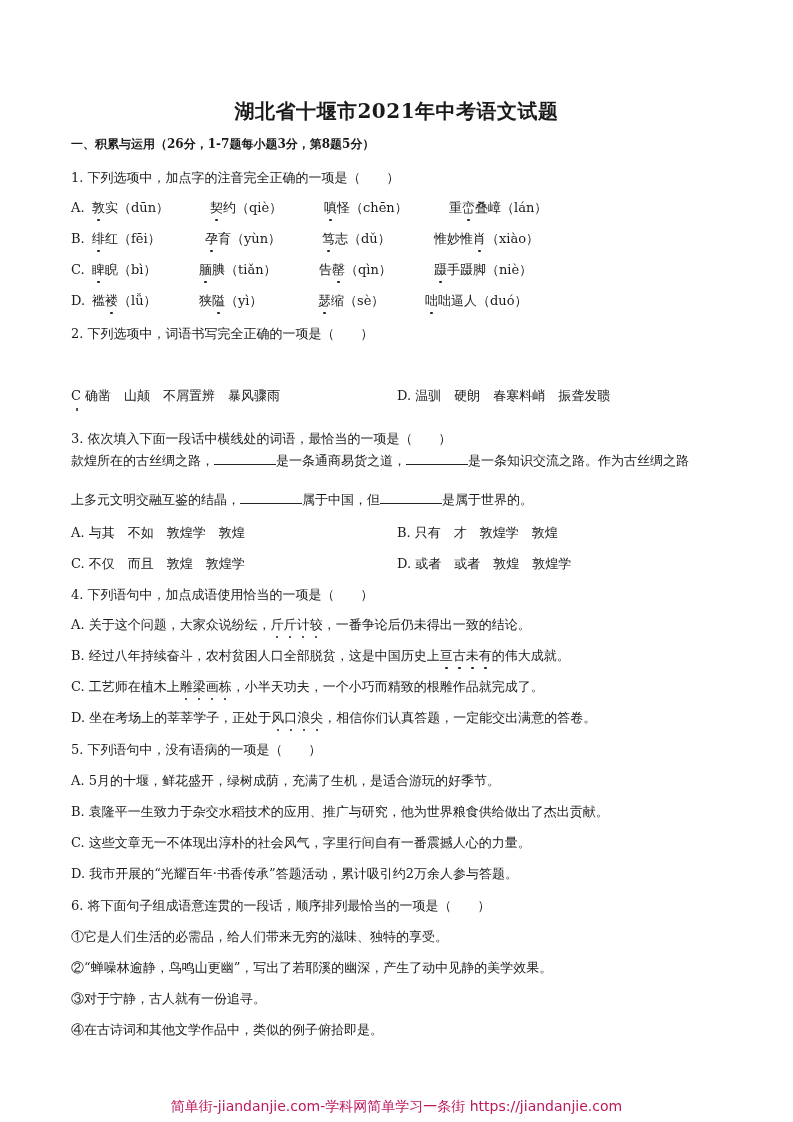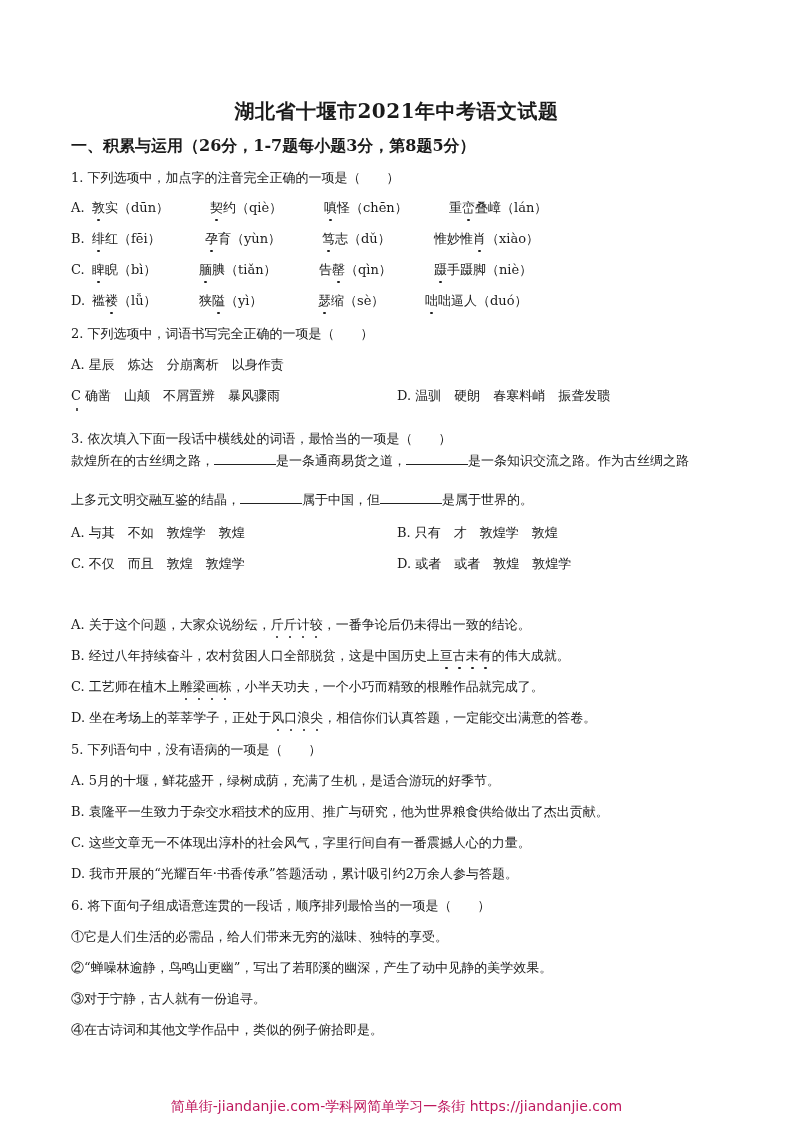--- a/index.html
+++ b/index.html
@@ -1,21 +1,21 @@
 <!DOCTYPE html>
 <html><head>
 <meta charset="utf-8">
 <style>
   html, body { margin: 0; padding: 0; background: #ffffff; }
   body { width: 793px; height: 1122px; position: relative; overflow: hidden;
          font-family: "DejaVu Serif", "Liberation Serif", serif; color: #1a1a1a; }
   .page { position: absolute; left: 0; top: 0; width: 683px; height: 1122px; margin-top: 28px; }
   .title { position: absolute; top: 70px; left: 0; width: 793px; text-align: center;
            font-size: 20px; font-weight: bold; letter-spacing: 0.5px; }
-  .section { position: absolute; top: 108px; left: 71px; font-size: 16px; font-weight: bold; }
+  .section { position: absolute; top: 108px; left: 71px; font-size: 12px; font-weight: bold; }
   .line { position: absolute; left: 71px; font-size: 13px; white-space: nowrap; line-height: 18px; }
   .opt { position: absolute; font-size: 13px; white-space: nowrap; line-height: 18px; }
   .dot { position: relative; display: inline-block; }
   .dot::after { content: ""; position: absolute; left: 50%; bottom: -4px; width: 2.4px; height: 2.4px;
                 margin-left: -1.2px; background: #222; border-radius: 50%; }
   .blank { display: inline-block; width: 62px; border-bottom: 1px solid #222; height: 12px; vertical-align: baseline; }
   .footer { position: absolute; top: 1070px; left: 0; width: 793px; text-align: center;
             font-family: "DejaVu Sans", "Liberation Sans", sans-serif; font-size: 14px; color: #be185d; }
   .stray-mark { position: absolute; left: 76px; top: 380px; width: 2px; height: 3px; background: #555; }
 </style>
@@ -47,33 +47,33 @@
   <div class="opt" style="left:319px;top:233px"><span>告</span><span class="dot">罄</span><span>（qìn）</span></div>
   <div class="opt" style="left:434px;top:233px"><span></span><span class="dot">蹑</span><span>手蹑脚（niè）</span></div>
 
   <div class="opt" style="left:71px;top:264px">D.</div>
   <div class="opt" style="left:92px;top:264px"><span>褴</span><span class="dot">褛</span><span>（lǚ）</span></div>
   <div class="opt" style="left:199px;top:264px"><span>狭</span><span class="dot">隘</span><span>（yì）</span></div>
   <div class="opt" style="left:318px;top:264px"><span></span><span class="dot">瑟</span><span>缩（sè）</span></div>
   <div class="opt" style="left:425px;top:264px"><span></span><span class="dot">咄</span><span>咄逼人（duó）</span></div>
 
   <div class="line" style="top:297px">2. 下列选项中，词语书写完全正确的一项是（　　）</div>
-  <div class="opt" style="left:71px;top:328px">A. 星辰　炼达　分崩离析　以身作责</div>
   <div class="opt" style="left:397px;top:359px">D. 温驯　硬朗　春寒料峭　振聋发聩</div>
   <div class="opt" style="left:71px;top:359px">C 确凿　山颠　不屑置辨　暴风骤雨</div>
   <div class="stray-mark"></div>
 
   <div class="line" style="top:402px">3. 依次填入下面一段话中横线处的词语，最恰当的一项是（　　）</div>
   <div class="line" style="top:424px"><span>款煌所在的古丝绸之路，</span><span class="blank"></span><span>是一条通商易货之道，</span><span class="blank"></span><span>是一条知识交流之路。作为古丝绸之路</span></div>
   <div class="line" style="top:463px"><span>上多元文明交融互鉴的结晶，</span><span class="blank"></span><span>属于中国，但</span><span class="blank"></span><span>是属于世界的。</span></div>
   <div class="opt" style="left:71px;top:496px">A. 与其　不如　敦煌学　敦煌</div>
   <div class="opt" style="left:397px;top:496px">B. 只有　才　敦煌学　敦煌</div>
   <div class="opt" style="left:71px;top:527px">C. 不仅　而且　敦煌　敦煌学</div>
   <div class="opt" style="left:397px;top:527px">D. 或者　或者　敦煌　敦煌学</div>
 
+  <div class="line" style="top:558px">4. 下列语句中，加点成语使用恰当的一项是（　　）</div>
   <div class="line" style="top:588px"><span>A. 关于这个问题，大家众说纷纭，</span><span class="dot">斤</span><span class="dot">斤</span><span class="dot">计</span><span class="dot">较</span><span>，一番争论后仍未得出一致的结论。</span></div>
   <div class="line" style="top:619px"><span>B. 经过八年持续奋斗，农村贫困人口全部脱贫，这是中国历史上</span><span class="dot">亘</span><span class="dot">古</span><span class="dot">未</span><span class="dot">有</span><span>的伟大成就。</span></div>
   <div class="line" style="top:650px"><span>C. 工艺师在植木上</span><span class="dot">雕</span><span class="dot">梁</span><span class="dot">画</span><span class="dot">栋</span><span>，小半天功夫，一个小巧而精致的根雕作品就完成了。</span></div>
   <div class="line" style="top:681px"><span>D. 坐在考场上的莘莘学子，正处于</span><span class="dot">风</span><span class="dot">口</span><span class="dot">浪</span><span class="dot">尖</span><span>，相信你们认真答题，一定能交出满意的答卷。</span></div>
 
   <div class="line" style="top:713px">5. 下列语句中，没有语病的一项是（　　）</div>
   <div class="line" style="top:744px">A. 5月的十堰，鲜花盛开，绿树成荫，充满了生机，是适合游玩的好季节。</div>
   <div class="line" style="top:775px">B. 袁隆平一生致力于杂交水稻技术的应用、推广与研究，他为世界粮食供给做出了杰出贡献。</div>
   <div class="line" style="top:806px">C. 这些文章无一不体现出淳朴的社会风气，字里行间自有一番震撼人心的力量。</div>
   <div class="line" style="top:837px">D. 我市开展的“光耀百年·书香传承”答题活动，累计吸引约2万余人参与答题。</div>

